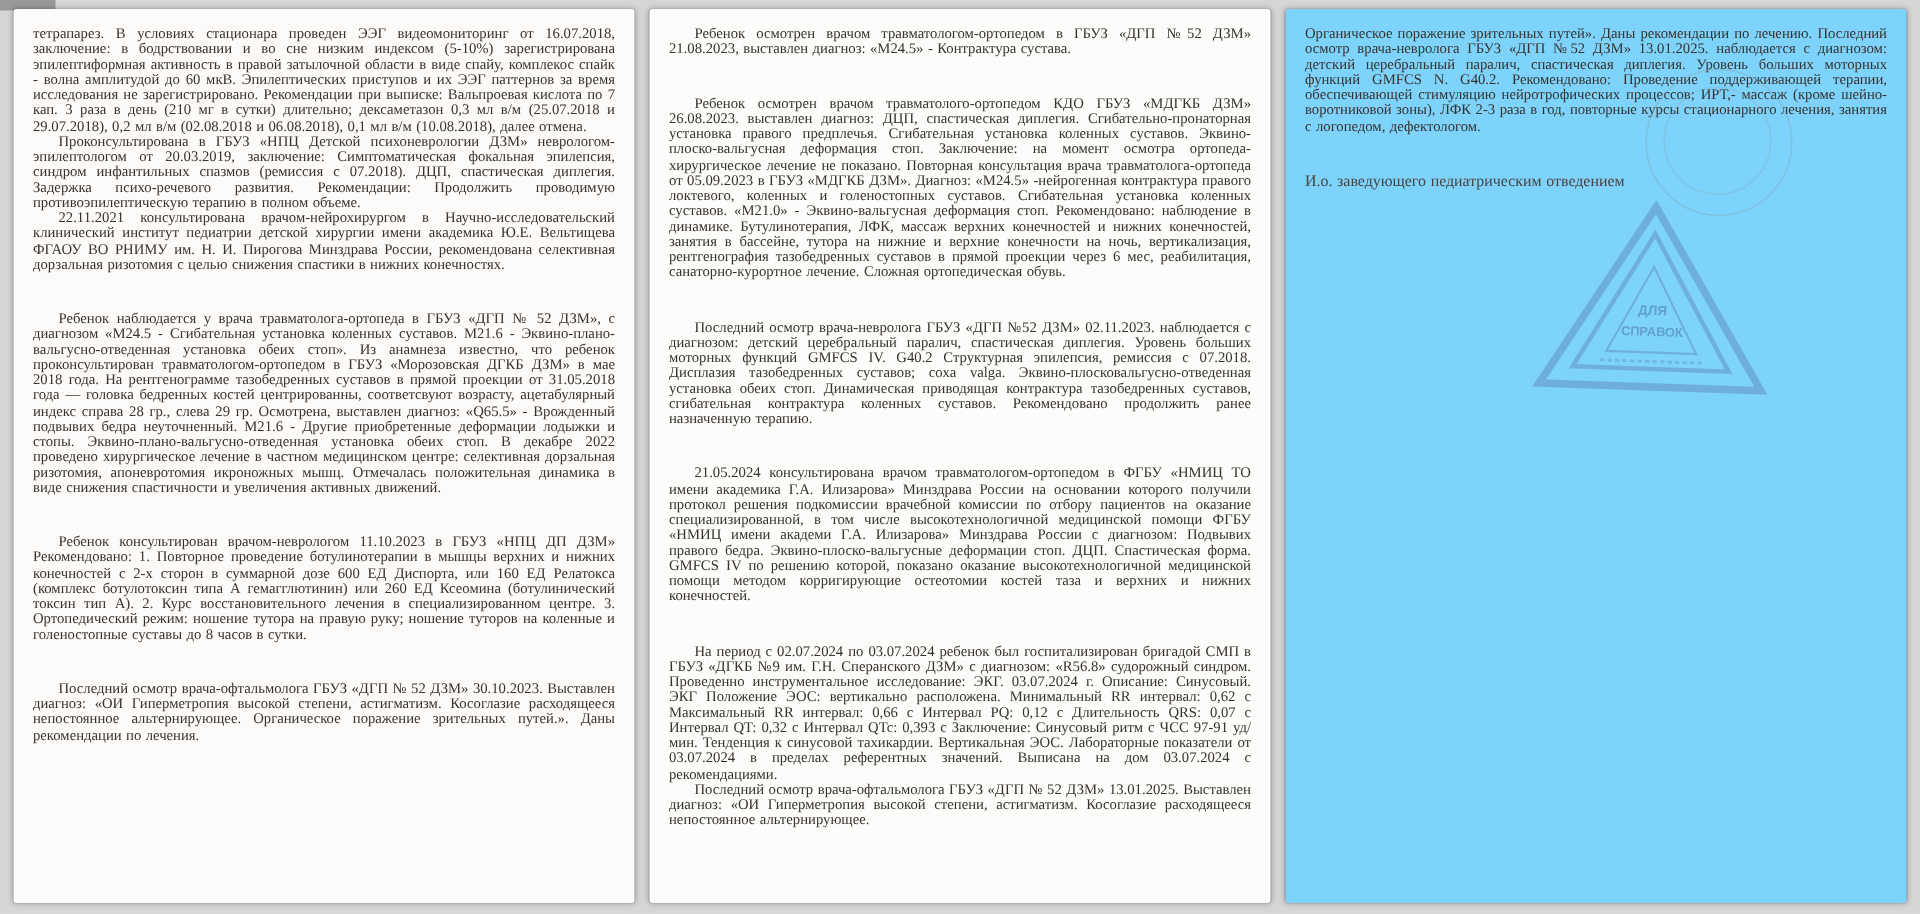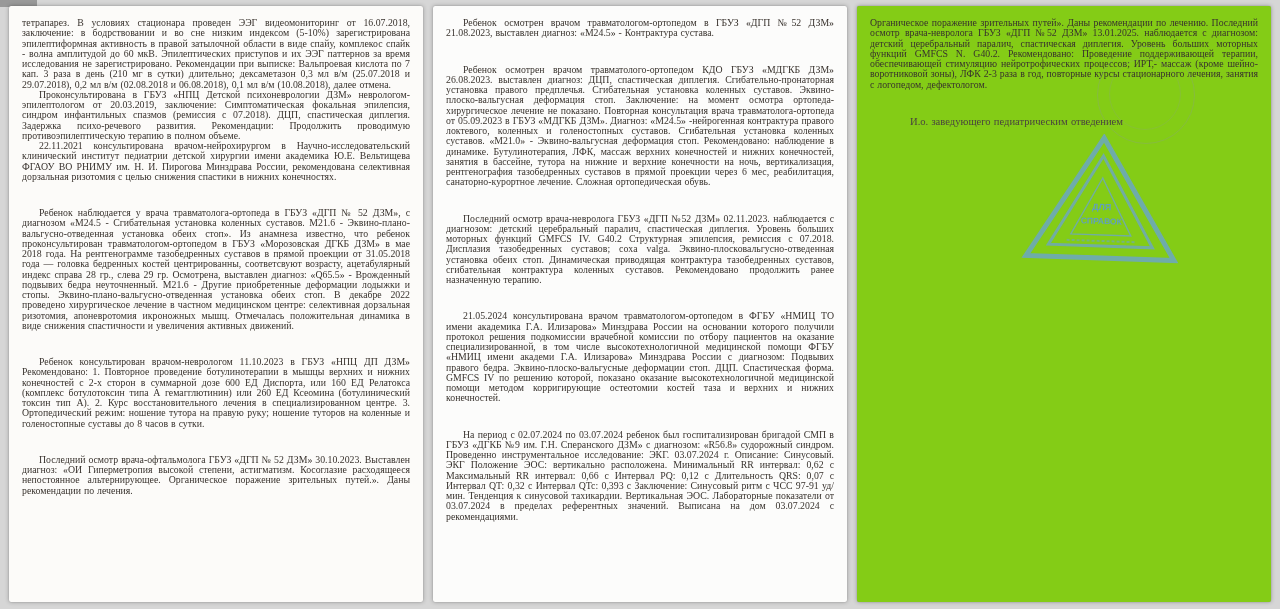--- a/index.html
+++ b/index.html
@@ -10,27 +10,27 @@
   }
   .corner-artifact{position:absolute;left:0;top:0;width:37px;height:7px;background:#999;}
   .page{
     flex:1;box-sizing:border-box;background:#fcfbf9;border-radius:2px;
     box-shadow:0 0 4px rgba(0,0,0,.30), 0 0 1px rgba(0,0,0,.25);
     padding:12px 13px 10px;position:relative;overflow:hidden;
     color:#38322d;font-size:9.8px;line-height:10.25px;text-align:justify;
     word-spacing:0.5px;
   }
   .page.p2{background:#fcfcfb;}
-  .page.p3{background:#84cc16;}
+  .page.p3{background:#7dd3fc;}
   .para{margin:0;text-indent:17px;}
   .para.noindent{text-indent:0;}
   .para.gap{margin-top:26px;}
   
   .sig-row{display:flex;justify-content:space-between;align-items:center;
-    margin-top:27px;font-size:10.6px;color:#4a443e;text-align:left;position:relative;z-index:3;margin-left:40px;}
+    margin-top:27px;font-size:10.6px;color:#4a443e;text-align:left;position:relative;z-index:3;}
   .sig-right{display:flex;align-items:center;gap:9px;margin-right:1px;}
   .sig-squiggle{width:30px;height:26px;flex:none;}
   
   .round-stamp{position:absolute;left:240px;top:40px;width:96px;height:96px;
     border:1.5px solid rgba(140,148,158,.30);border-radius:50%;z-index:1;}
   .round-stamp .inner{position:absolute;left:11px;top:11px;width:70px;height:70px;
     border:1px solid rgba(140,148,158,.22);border-radius:50%;}
   
   .tri-stamp{position:absolute;left:165px;top:128px;width:160px;height:132px;
     transform:rotate(2deg);z-index:2;opacity:.92;}
@@ -49,20 +49,21 @@
     <p class="para gap">Ребенок консультирован врачом-неврологом 11.10.2023 в ГБУЗ «НПЦ ДП ДЗМ» Рекомендовано: 1. Повторное проведение ботулинотерапии в мышцы верхних и нижних конечностей с 2-х сторон в суммарной дозе 600 ЕД Диспорта, или 160 ЕД Релатокса (комплекс ботулотоксин типа А гемагглютинин) или 260 ЕД Ксеомина (ботулинический токсин тип А). 2. Курс восстановительного лечения в специализированном центре. 3. Ортопедический режим: ношение тутора на правую руку; ношение туторов на коленные и голеностопные суставы до 8 часов в сутки.</p>
     <p class="para gap">Последний осмотр врача-офтальмолога ГБУЗ «ДГП № 52 ДЗМ» 30.10.2023. Выставлен диагноз: «ОИ Гиперметропия высокой степени, астигматизм. Косоглазие расходящееся непостоянное альтернирующее. Органическое поражение зрительных путей.». Даны рекомендации по лечения.</p>
   </div>
 
   <div class="page p2">
     <p class="para">Ребенок осмотрен врачом травматологом-ортопедом в ГБУЗ «ДГП №52 ДЗМ» 21.08.2023,  выставлен  диагноз: «М24.5» - Контрактура сустава.</p>
     <p class="para gap">Ребенок осмотрен врачом травматолого-ортопедом КДО ГБУЗ «МДГКБ ДЗМ» 26.08.2023. выставлен диагноз: ДЦП, спастическая диплегия. Сгибательно-пронаторная установка правого предплечья. Сгибательная установка коленных суставов. Эквино-плоско-вальгусная деформация стоп. Заключение: на момент осмотра ортопеда- хирургическое лечение не показано. Повторная консультация врача травматолога-ортопеда от 05.09.2023 в ГБУЗ «МДГКБ ДЗМ». Диагноз: «М24.5» -нейрогенная контрактура правого локтевого, коленных и голеностопных суставов. Сгибательная установка коленных суставов. «М21.0» -  Эквино-вальгусная деформация стоп. Рекомендовано: наблюдение в динамике. Бутулинотерапия, ЛФК, массаж верхних конечностей и нижних конечностей, занятия в бассейне, тутора на нижние и верхние конечности на ночь, вертикализация, рентгенография тазобедренных суставов в прямой проекции через 6 мес, реабилитация, санаторно-курортное лечение. Сложная ортопедическая обувь.</p>
     <p class="para gap">Последний осмотр врача-невролога ГБУЗ «ДГП №52 ДЗМ» 02.11.2023. наблюдается с диагнозом: детский церебральный паралич, спастическая диплегия. Уровень больших моторных функций GMFCS IV. G40.2 Структурная эпилепсия, ремиссия с 07.2018.  Дисплазия тазобедренных суставов; coxa valga. Эквино-плосковальгусно-отведенная установка обеих стоп. Динамическая приводящая контрактура тазобедренных суставов, сгибательная контрактура коленных суставов. Рекомендовано продолжить ранее назначенную терапию.</p>
     <p class="para gap">21.05.2024 консультирована врачом травматологом-ортопедом в ФГБУ «НМИЦ ТО имени академика Г.А. Илизарова» Минздрава России на основании которого получили протокол решения подкомиссии врачебной комиссии по отбору пациентов на оказание специализированной, в том числе высокотехнологичной медицинской помощи ФГБУ «НМИЦ имени академи Г.А. Илизарова» Минздрава России с диагнозом: Подвывих правого бедра. Эквино-плоско-вальгусные деформации стоп. ДЦП. Спастическая форма. GMFCS IV по решению которой, показано оказание высокотехнологичной медицинской помощи методом корригирующие остеотомии костей таза и верхних и нижних конечностей.</p>
     <p class="para gap">На период с 02.07.2024 по 03.07.2024 ребенок был госпитализирован бригадой СМП в ГБУЗ «ДГКБ №9 им. Г.Н. Сперанского ДЗМ» с диагнозом: «R56.8» судорожный синдром. Проведенно инструментальное исследование: ЭКГ. 03.07.2024 г. Описание: Синусовый. ЭКГ Положение ЭОС: вертикально расположена. Минимальный RR интервал: 0,62 с Максимальный RR интервал: 0,66 с Интервал PQ: 0,12 с Длительность QRS: 0,07 с Интервал QT: 0,32 с Интервал QTc: 0,393 с Заключение: Синусовый ритм с ЧСС 97-91 уд/мин. Тенденция к синусовой тахикардии. Вертикальная ЭОС. Лабораторные показатели от 03.07.2024 в пределах референтных значений. Выписана на дом 03.07.2024 с рекомендациями.</p>
+    <p class="para">Последний осмотр врача-офтальмолога ГБУЗ «ДГП № 52 ДЗМ» 13.01.2025. Выставлен диагноз: «ОИ Гиперметропия высокой степени, астигматизм. Косоглазие расходящееся непостоянное альтернирующее.</p>
   </div>
 
   <div class="page p3">
     <p class="para noindent">Органическое поражение зрительных путей». Даны рекомендации по лечению. Последний осмотр врача-невролога ГБУЗ «ДГП №52 ДЗМ» 13.01.2025. наблюдается с диагнозом: детский церебральный паралич, спастическая диплегия. Уровень больших моторных функций GMFCS N. G40.2. Рекомендовано: Проведение поддерживающей терапии, обеспечивающей стимуляцию нейротрофических процессов; ИРТ,- массаж (кроме шейно-воротниковой зоны), ЛФК 2-3 раза в год, повторные курсы стационарного лечения, занятия с логопедом, дефектологом.</p>
 
     <div class="sig-row">
       <span>И.о. заведующего педиатрическим отведением</span>
     </div>
 
     <div class="round-stamp">

